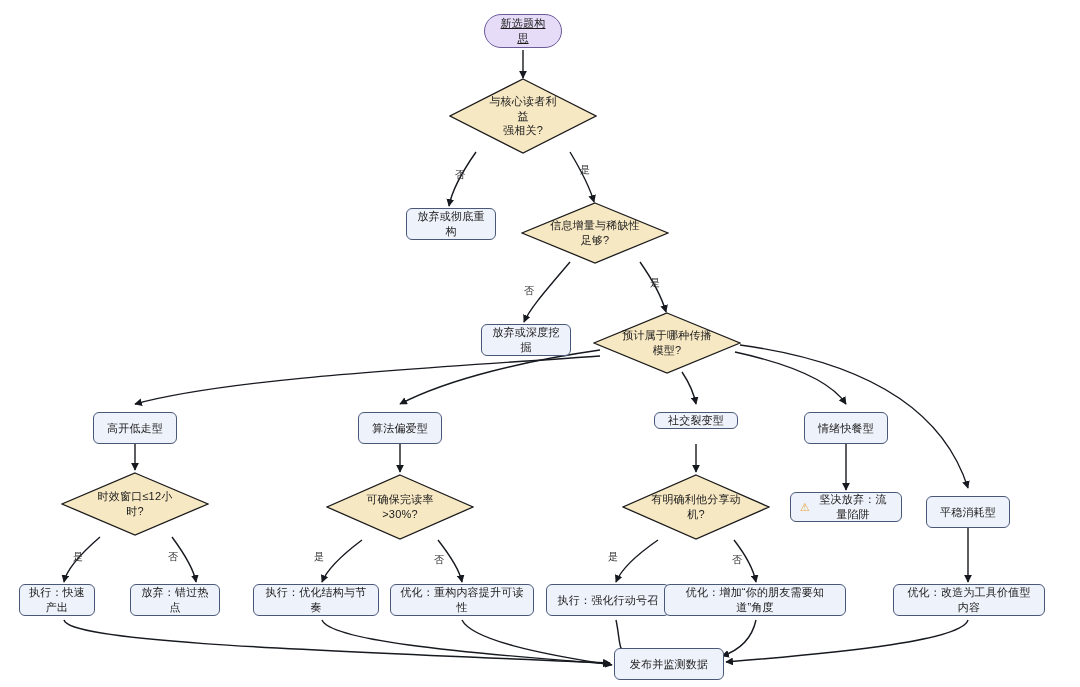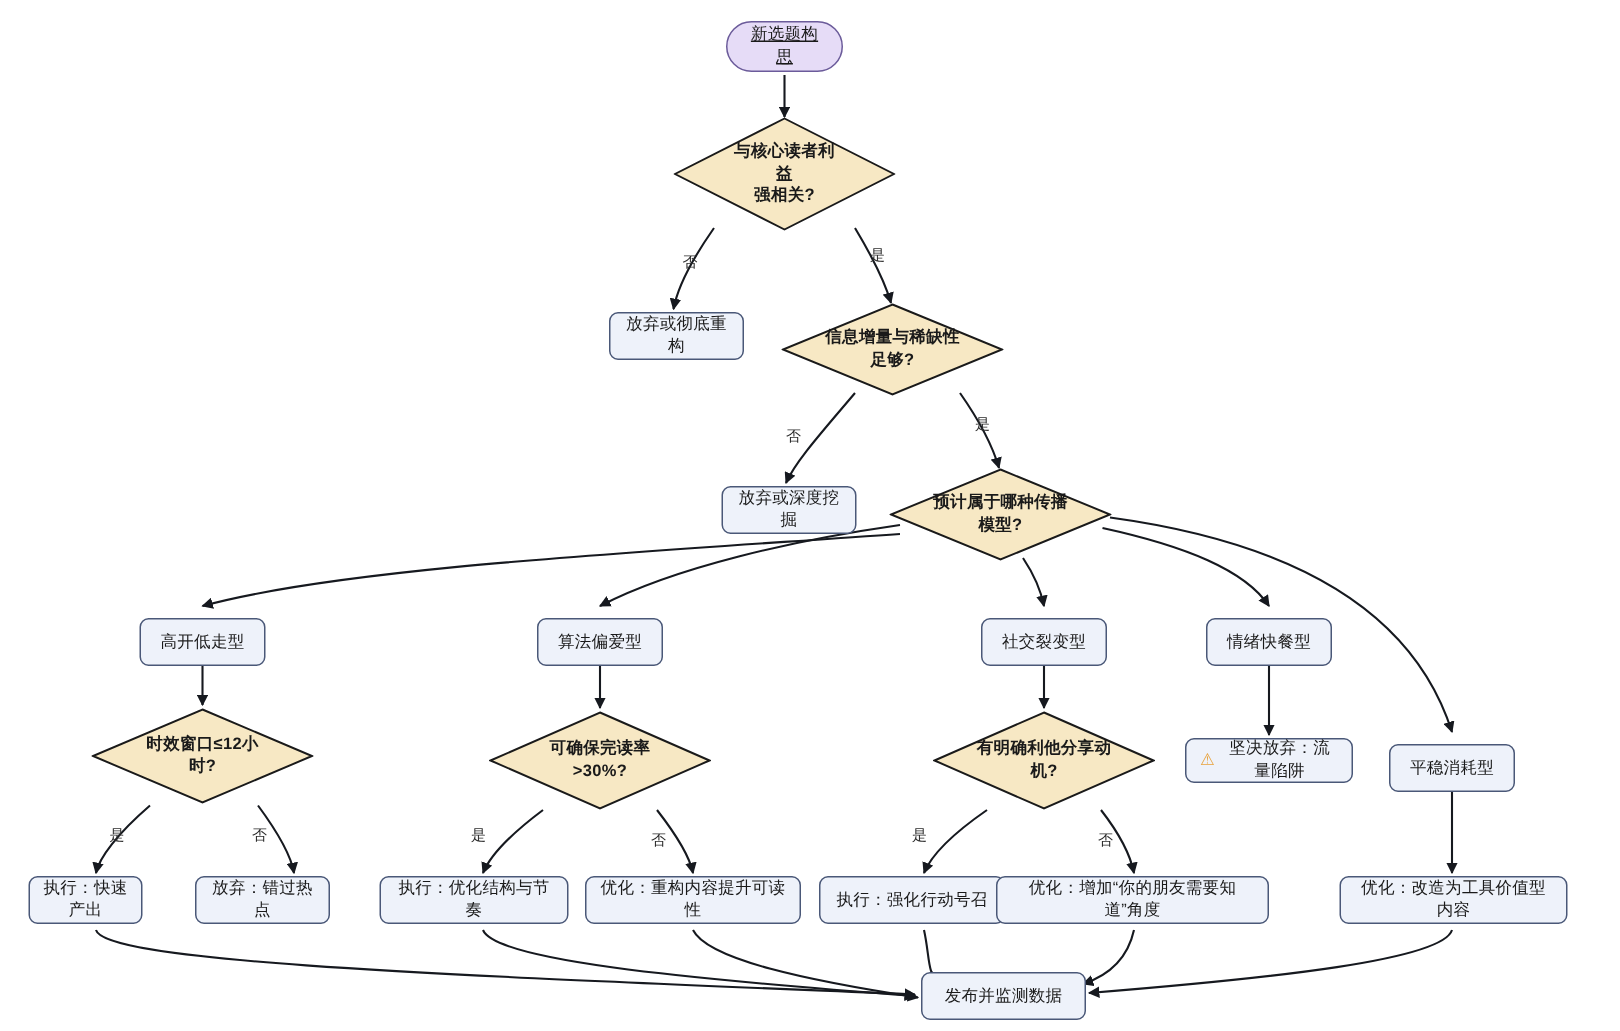--- a/index.html
+++ b/index.html
@@ -54,21 +54,20 @@
     padding: 4px 9px;
   }
   .warn-icon {
     color: #e8a33d;
     margin-right: 4px;
     font-size: 11px;
   }
   .node-diamond {
     background: transparent;
     border: none;
-    font-weight: bold;
   }
   .diamond-shape {
     position: absolute;
     left: 0;
     top: 0;
     width: 100%;
     height: 100%;
   }
   .diamond-label {
     position: relative;
@@ -194,21 +193,21 @@
       <div>模型?</div>
     </div>
   </div>
 
   <div class="node node-box" style="left:93px; top:412px; width:84px; height:32px;">
     <span>高开低走型</span>
   </div>
   <div class="node node-box" style="left:358px; top:412px; width:84px; height:32px;">
     <span>算法偏爱型</span>
   </div>
-  <div class="node node-box" style="left:654px; top:412px; width:84px; height:32px;">
+  <div class="node node-box" style="left:654px; top:412px; width:84px; height:17px;">
     <span>社交裂变型</span>
   </div>
   <div class="node node-box" style="left:804px; top:412px; width:84px; height:32px;">
     <span>情绪快餐型</span>
   </div>
   <div class="node node-box" style="left:926px; top:496px; width:84px; height:32px;">
     <span>平稳消耗型</span>
   </div>
 
   <div class="node node-diamond" style="left:61px; top:472px; width:148px; height:64px;">

